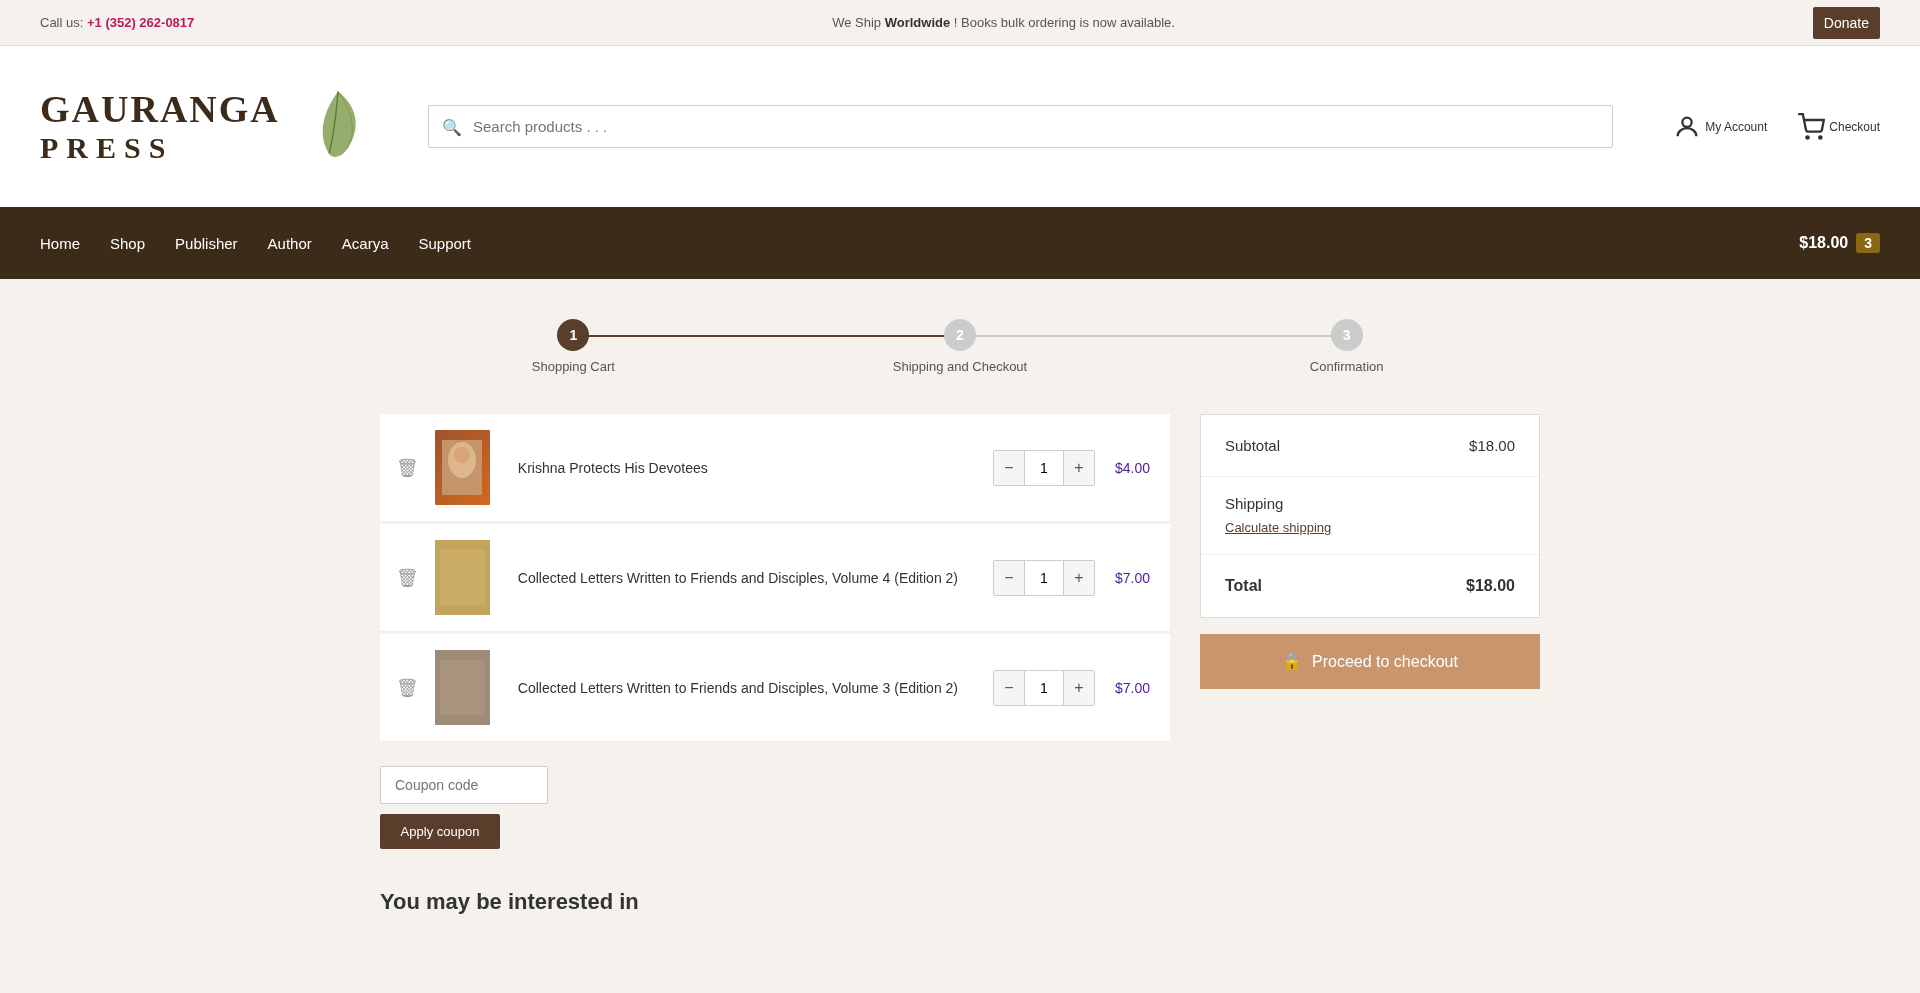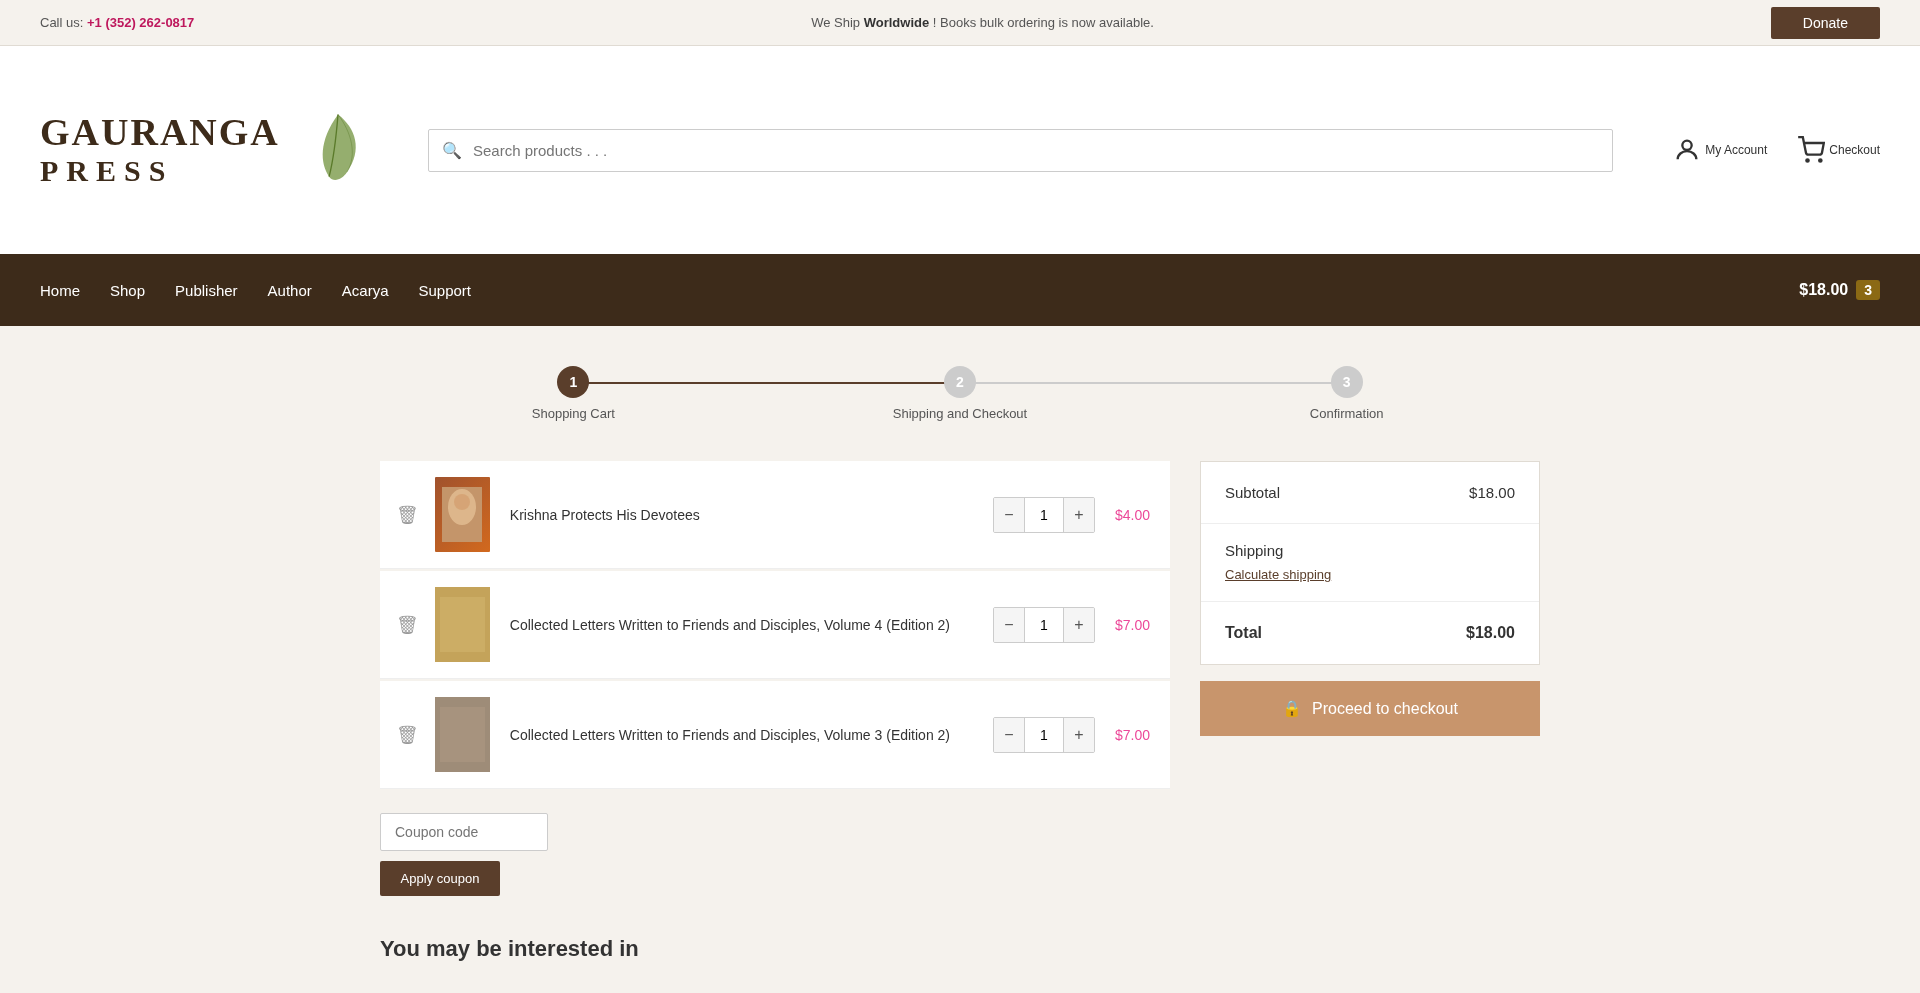--- a/index.html
+++ b/index.html
@@ -16,34 +16,34 @@
       border-bottom: 1px solid #e0dbd3;
     }
     .top-bar-left { font-size: 13px; color: #555; }
     .top-bar-left strong { color: #be185d; }
     .top-bar-center { font-size: 13px; color: #555; }
     .top-bar-center strong { color: #333; }
     .donate-btn {
       background: #5a3e2b;
       color: #fff;
       border: none;
-      padding: 8px 32px;
+      padding: 8px 11px;
       font-size: 14px;
       cursor: pointer;
       border-radius: 2px;
     }
 
     
     .header {
       background: #fff;
       display: flex;
       align-items: center;
       justify-content: space-between;
       padding: 1px 40px;
-      height: 208px;
+      height: 161px;
     }
     .logo-area { display: flex; align-items: center; }
     .logo-leaf {
       width: 60px;
       height: 80px;
       margin-left: 8px;
     }
     .search-bar {
       flex: 1;
       margin: 0 60px;
@@ -184,21 +184,21 @@
       border-bottom: 1px solid #eee;
     }
     .cart-item-delete {
       padding: 0 16px;
       color: #999;
       cursor: pointer;
       font-size: 18px;
     }
     .cart-item-title {
       flex: 1;
-      padding: 0 20px;
+      padding: 0 28px;
       font-size: 14px;
       color: #333;
     }
     .qty-control {
       display: flex;
       align-items: center;
       border: 1px solid #ccc;
       border-radius: 2px;
       overflow: hidden;
     }
@@ -219,21 +219,21 @@
       height: 34px;
       border: none;
       border-left: 1px solid #ccc;
       border-right: 1px solid #ccc;
       text-align: center;
       font-size: 14px;
     }
     .cart-item-price {
       padding: 0 20px;
       font-size: 14px;
-      color: #ec4899;
+      color: #4c1d95;
       min-width: 70px;
     }
 
     
     .order-summary {
       width: 340px;
       flex-shrink: 0;
     }
     .summary-box {
       background: #fff;

